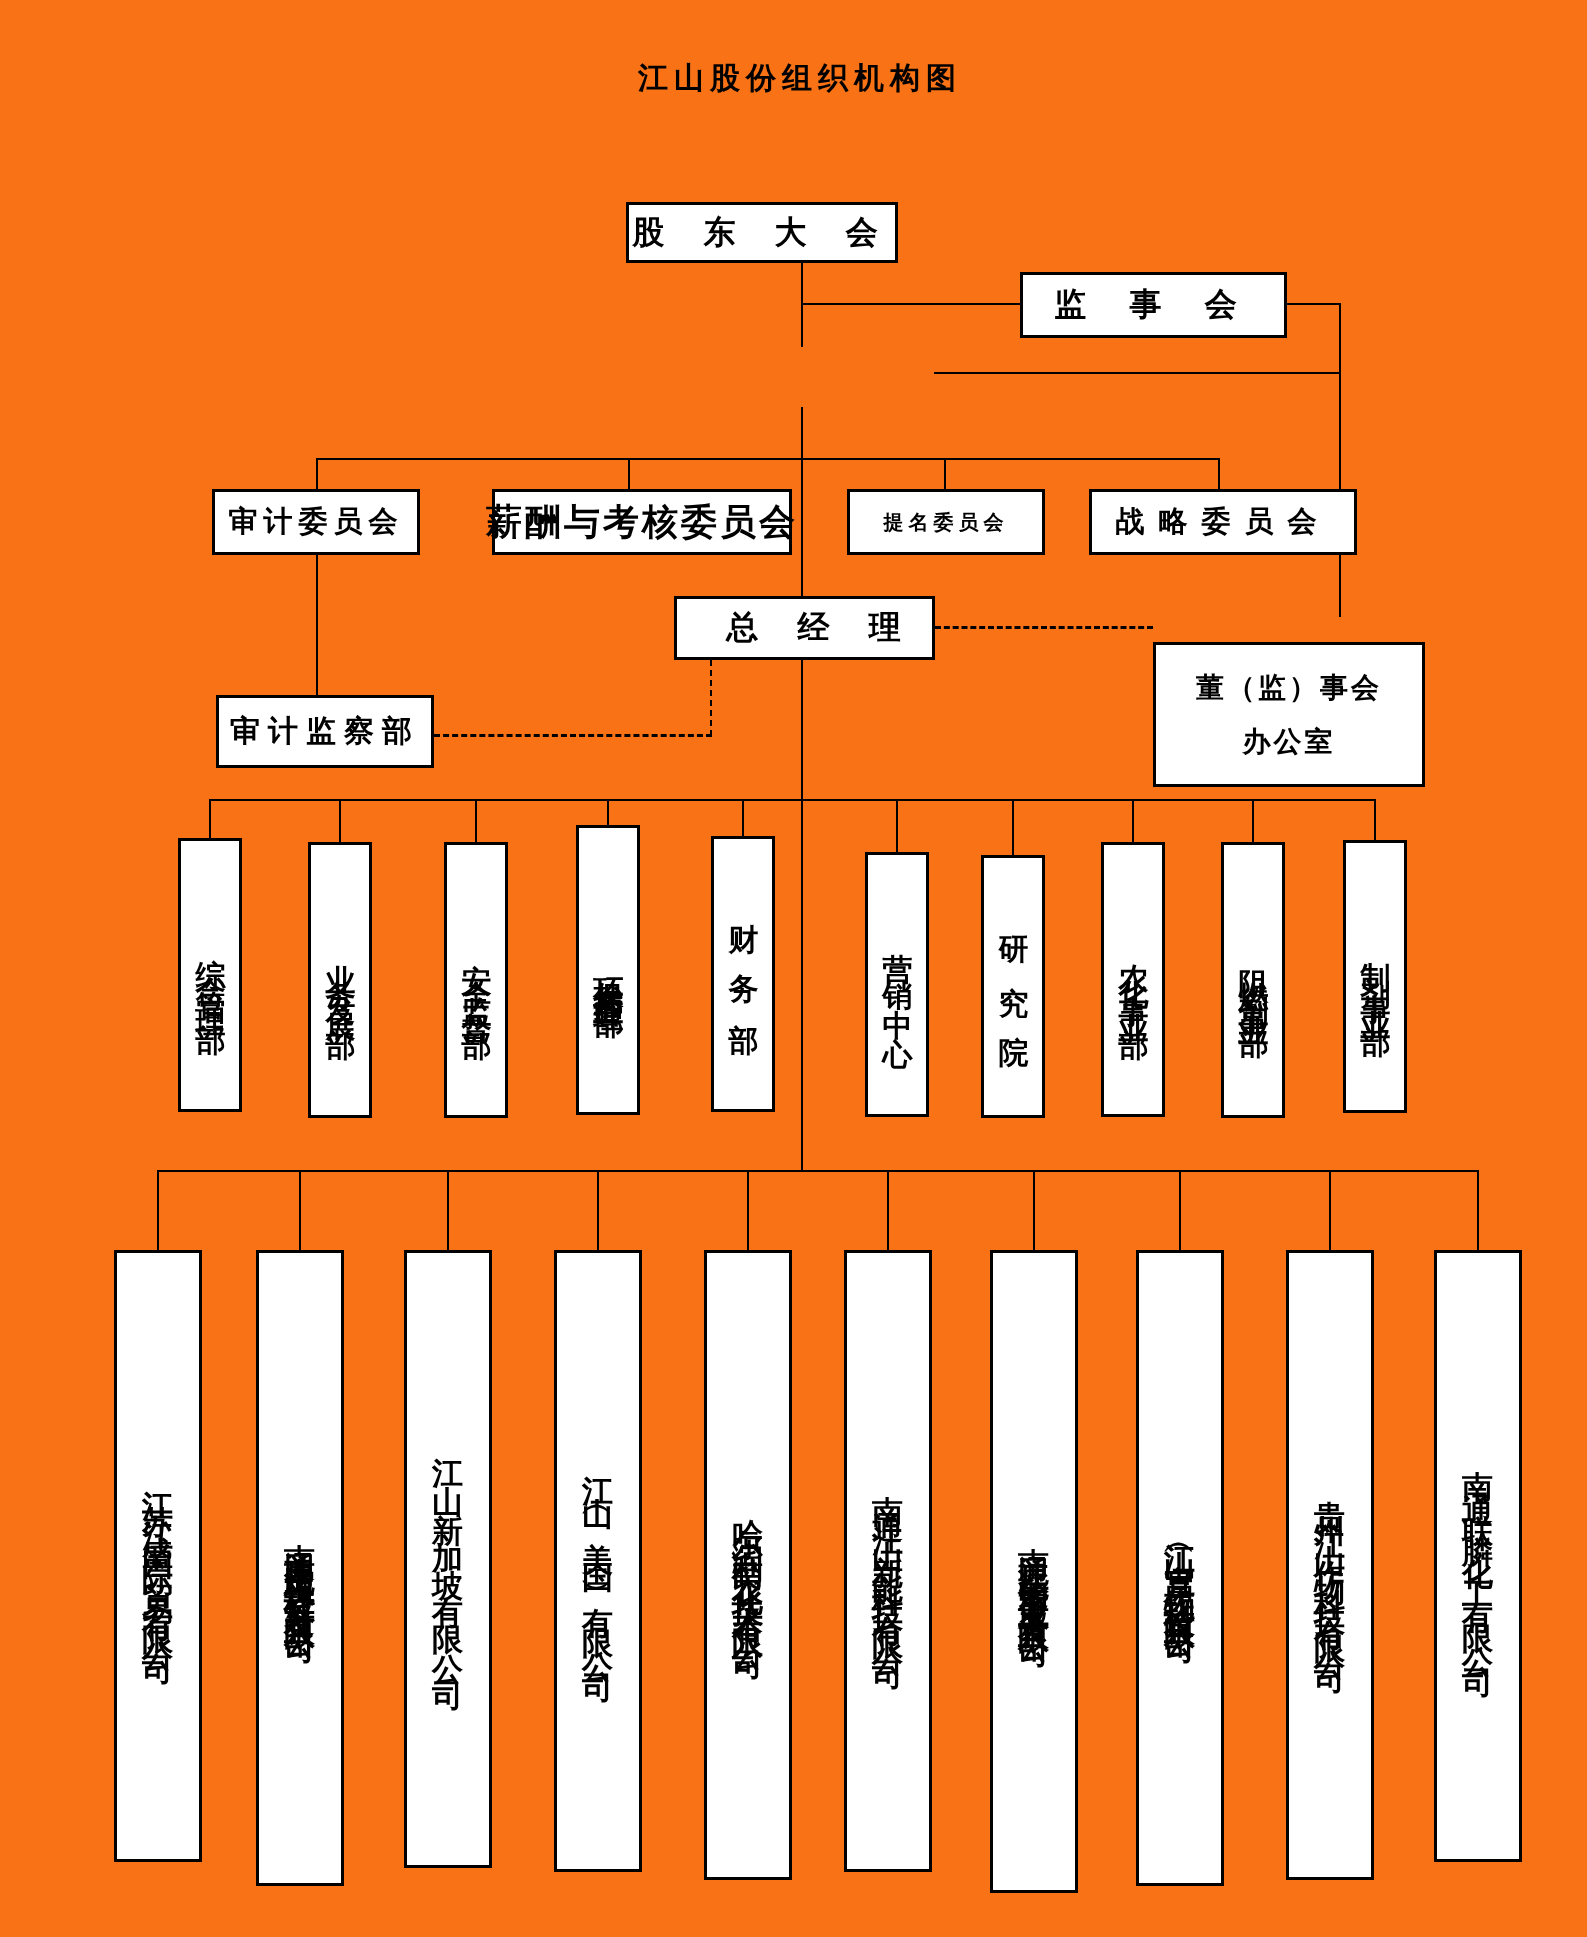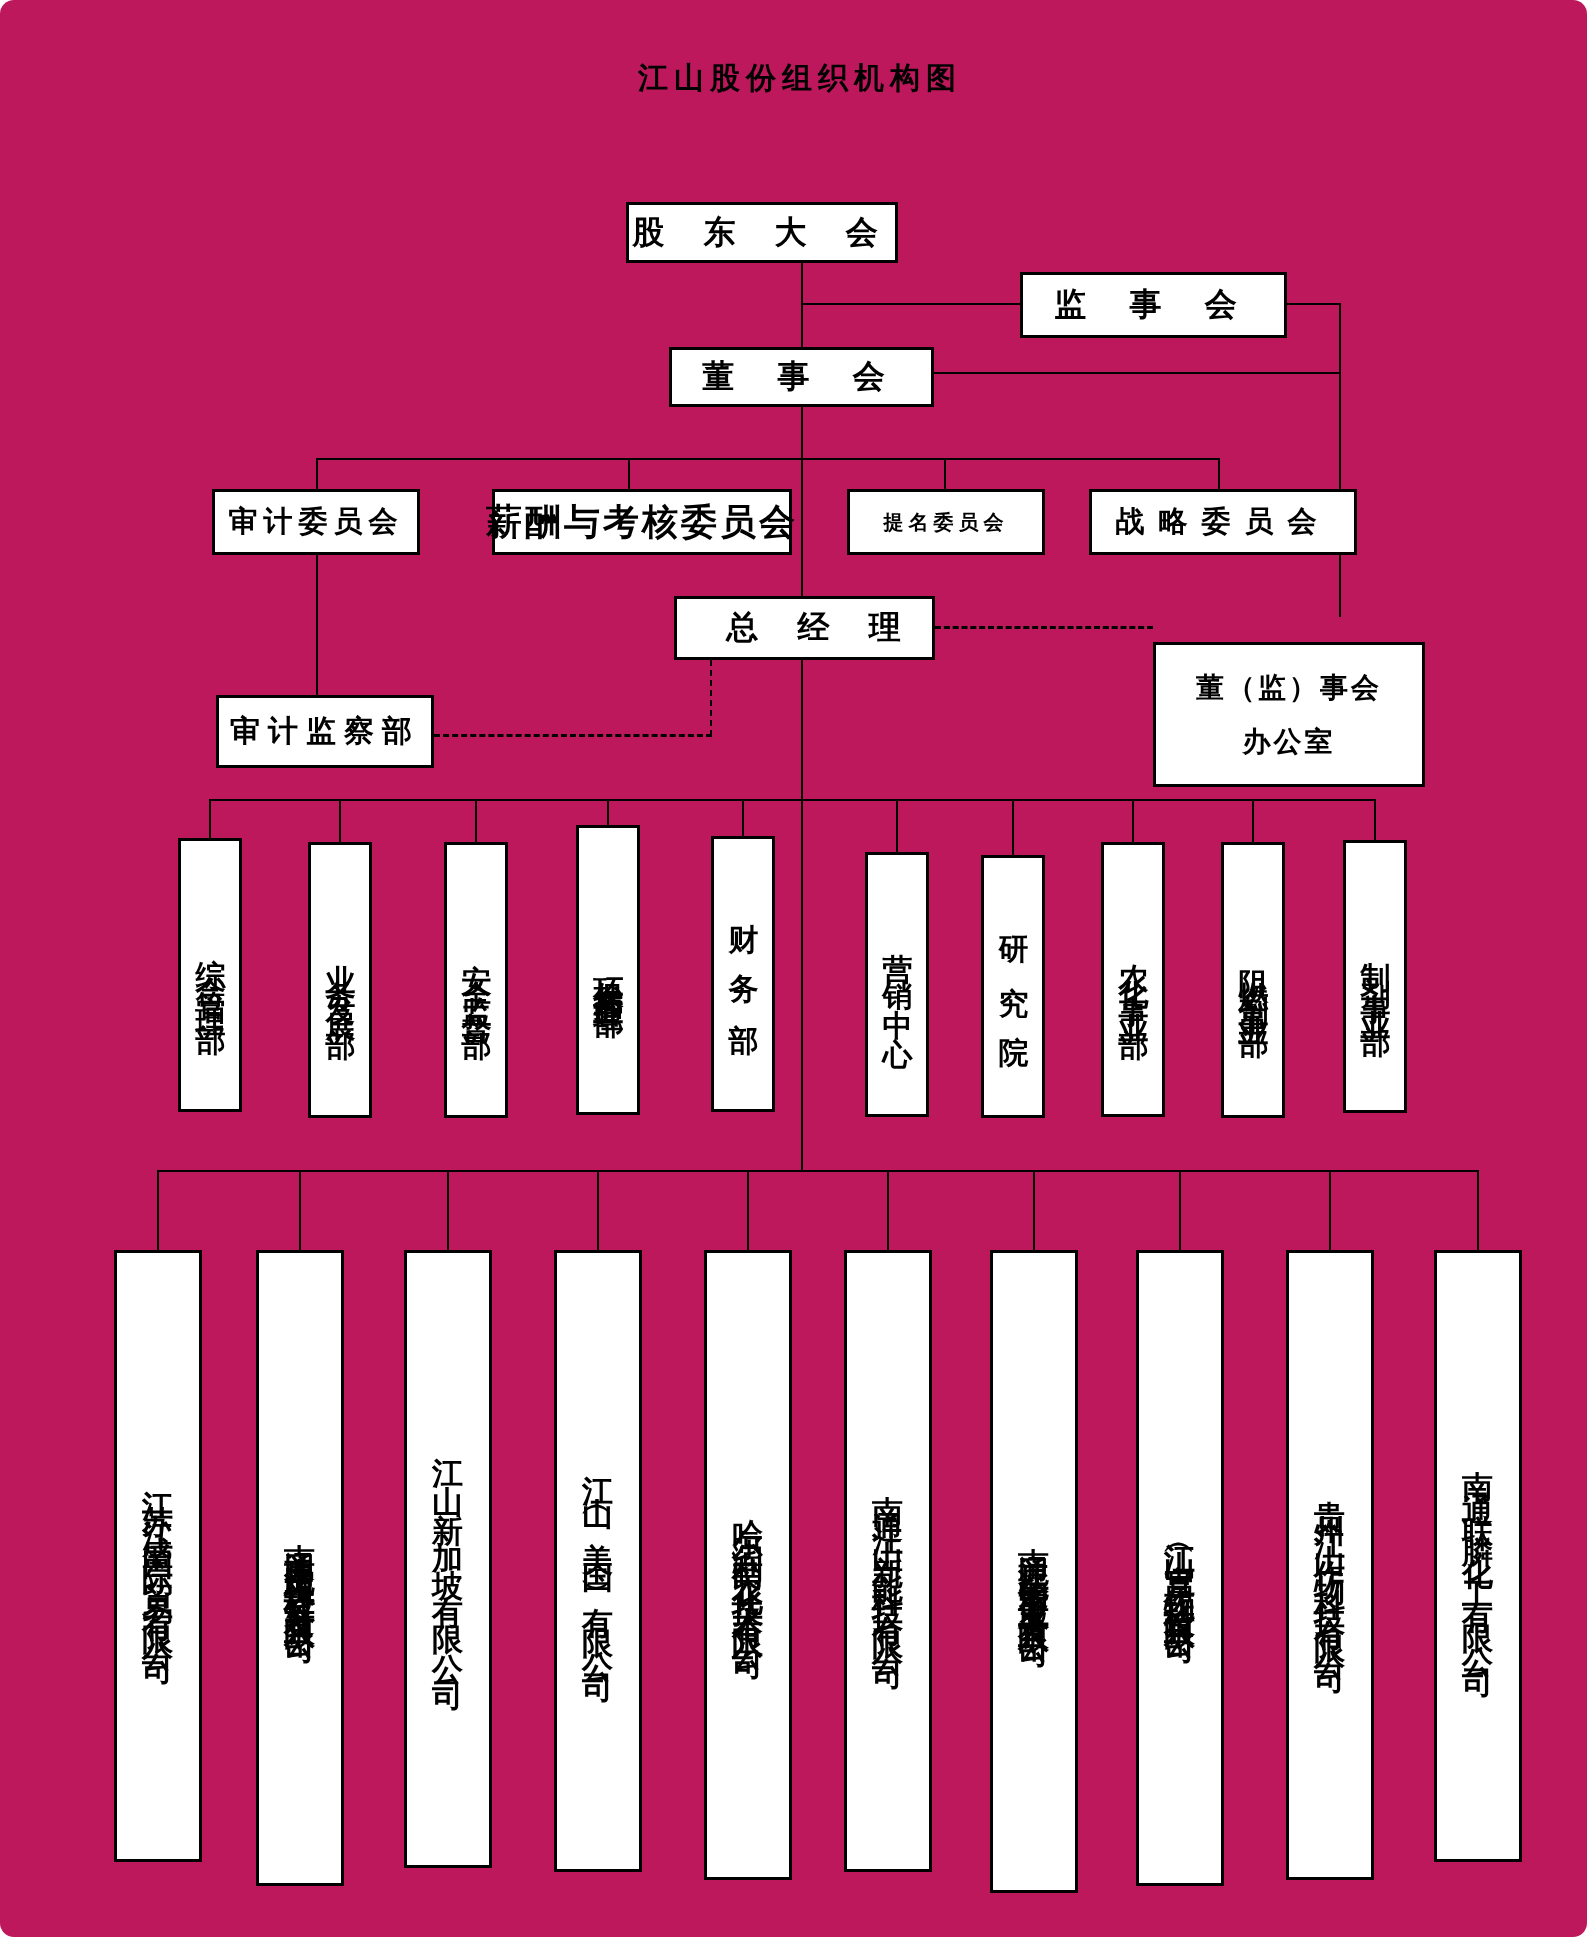--- a/index.html
+++ b/index.html
@@ -4,25 +4,24 @@
 <style>
   html, body {
     margin: 0;
     padding: 0;
     background: #ffffff;
   }
   #canvas {
     position: relative;
     width: 1587px;
     height: 1937px;
-    background: #be185d;
+    background: #f97316;
     font-family: "DejaVu Serif", "Liberation Serif", serif;
     color: #000000;
     overflow: hidden;
-    border-radius: 14px;
   }
   .chart-title {
     position: absolute;
     left: 540px;
     top: 58px;
     width: 520px;
     text-align: center;
     font-size: 30px;
     font-weight: bold;
     letter-spacing: 6px;
@@ -113,21 +112,20 @@
   <div class="vl" style="left:887px;top:1170px;height:80px;"></div>
   <div class="vl" style="left:1033px;top:1170px;height:80px;"></div>
   <div class="vl" style="left:1179px;top:1170px;height:80px;"></div>
   <div class="vl" style="left:1329px;top:1170px;height:80px;"></div>
   <div class="vl" style="left:1477px;top:1170px;height:80px;"></div>
 
   <div class="box" style="left:626px;top:202px;width:272px;height:61px;font-size:32px;letter-spacing:14px;">股 东 大 会</div>
 
   <div class="box" style="left:1020px;top:272px;width:267px;height:66px;font-size:32px;letter-spacing:16px;">监 事 会</div>
 
-  <div class="box" style="left:669px;top:347px;width:265px;height:60px;font-size:32px;letter-spacing:16px;">董 事 会</div>
 
   <div class="box" style="left:212px;top:489px;width:208px;height:66px;font-size:29px;letter-spacing:6px;">审计委员会</div>
   <div class="box" style="left:492px;top:489px;width:300px;height:66px;font-size:36px;letter-spacing:3px;">薪酬与考核委员会</div>
   <div class="box" style="left:847px;top:489px;width:198px;height:66px;font-size:20px;letter-spacing:5px;">提名委员会</div>
   <div class="box" style="left:1089px;top:489px;width:268px;height:66px;font-size:29px;letter-spacing:14px;">战略委员会</div>
 
   <div class="box" style="left:674px;top:596px;width:261px;height:64px;font-size:32px;letter-spacing:14px;padding-left:32px;">总 经 理</div>
 
   <div class="box twoline" style="left:1153px;top:617px;width:272px;height:145px;font-size:28px;letter-spacing:3px;">
     <span>董（监）事会</span>

